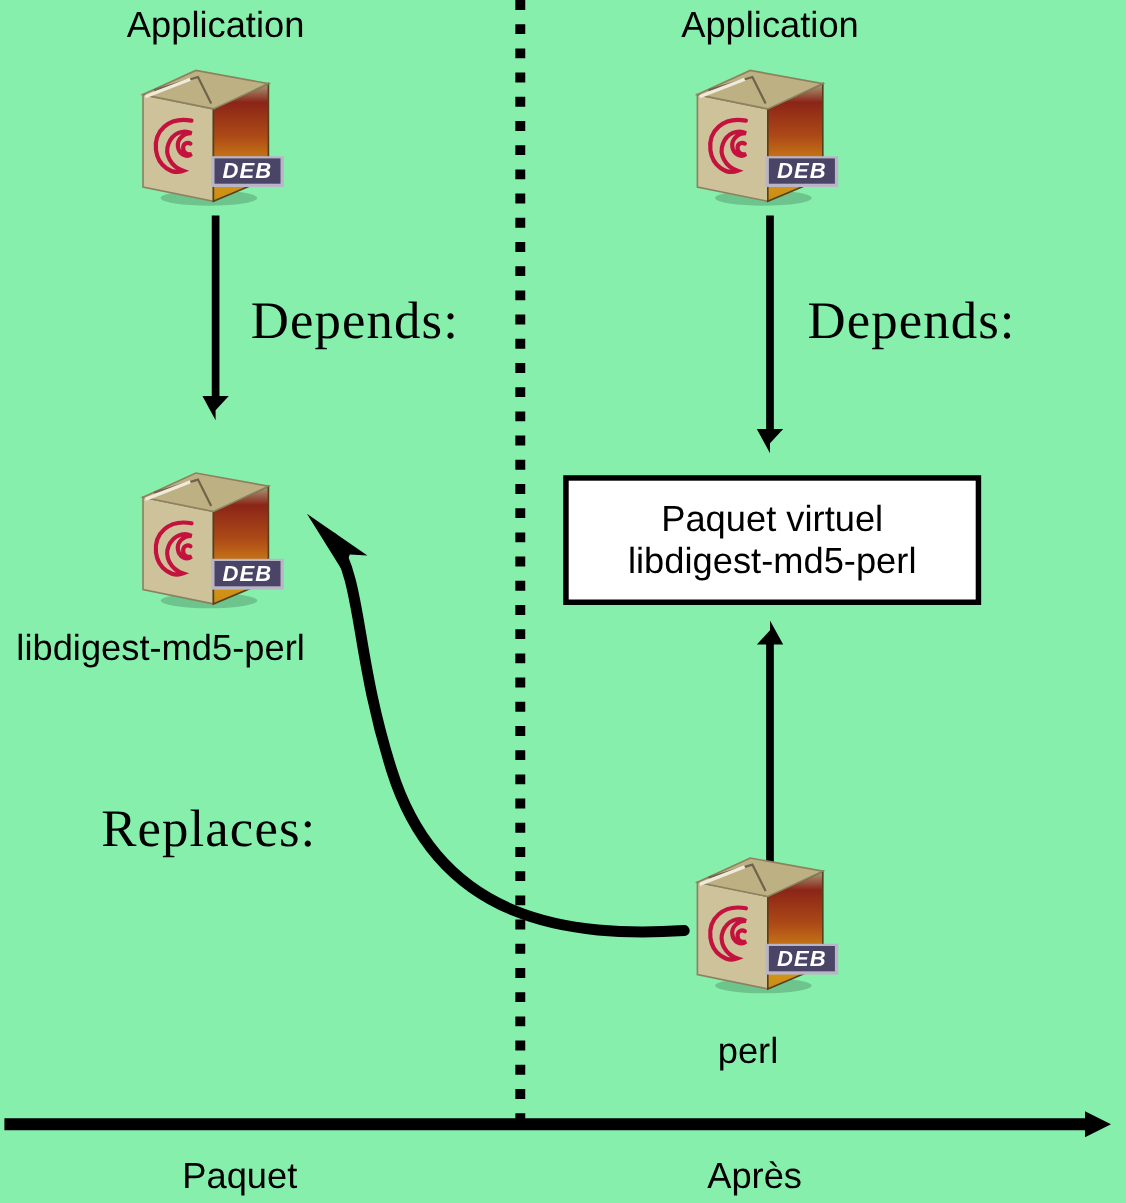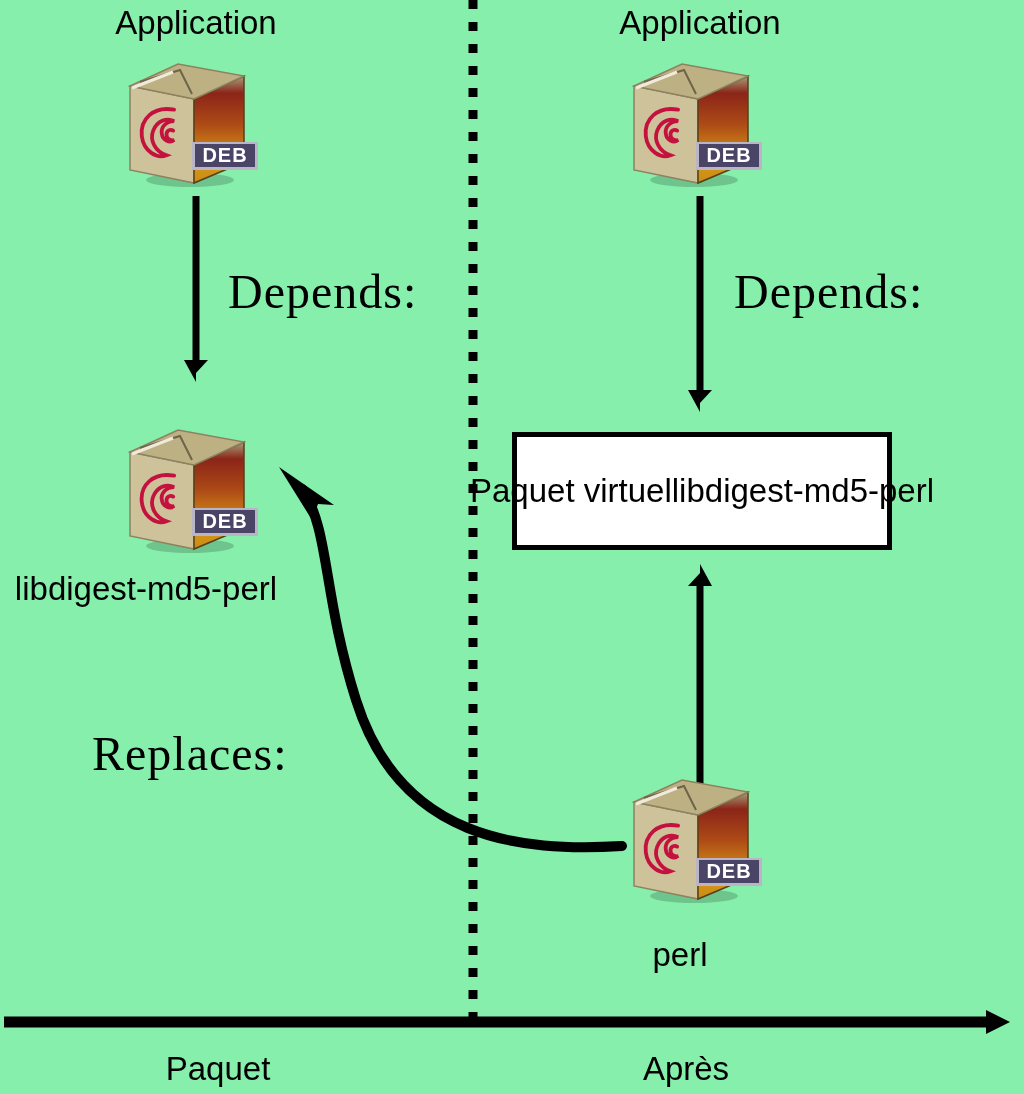--- a/index.html
+++ b/index.html
@@ -42,31 +42,32 @@
     font-size: 48px;
     letter-spacing: 1px;
   }
   .ctr { transform: translateX(-50%); }
 
   
   .pkg {
     position: absolute;
     width: 156px;
     height: 142px;
+    font-style: italic;
   }
   .pkg svg { display: block; width: 100%; height: 100%; }
 
   
   .vbox {
     position: absolute;
     box-sizing: border-box;
     border: 5px solid #000000;
     background: #ffffff;
     display: flex;
-    flex-direction: row;
+    flex-direction: column;
     align-items: center;
     justify-content: center;
   }
   .vbox .vline {
     font-family: "Liberation Sans", sans-serif;
     font-size: 33px;
     color: #000000;
     line-height: 1.16;
     white-space: nowrap;
   }

